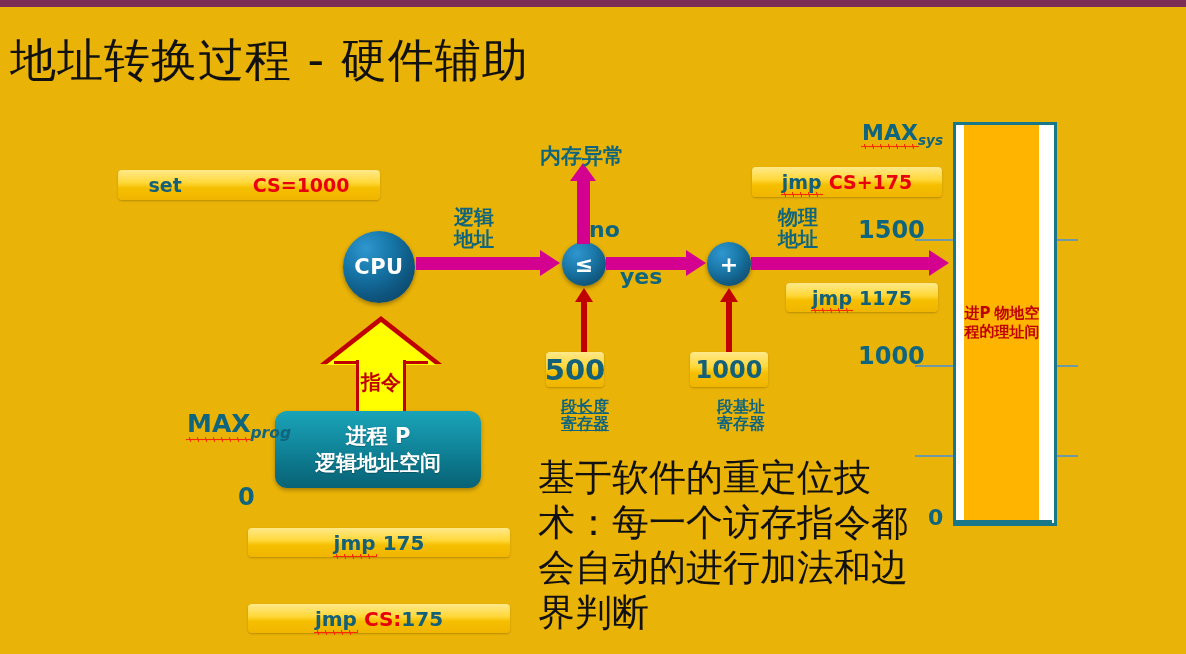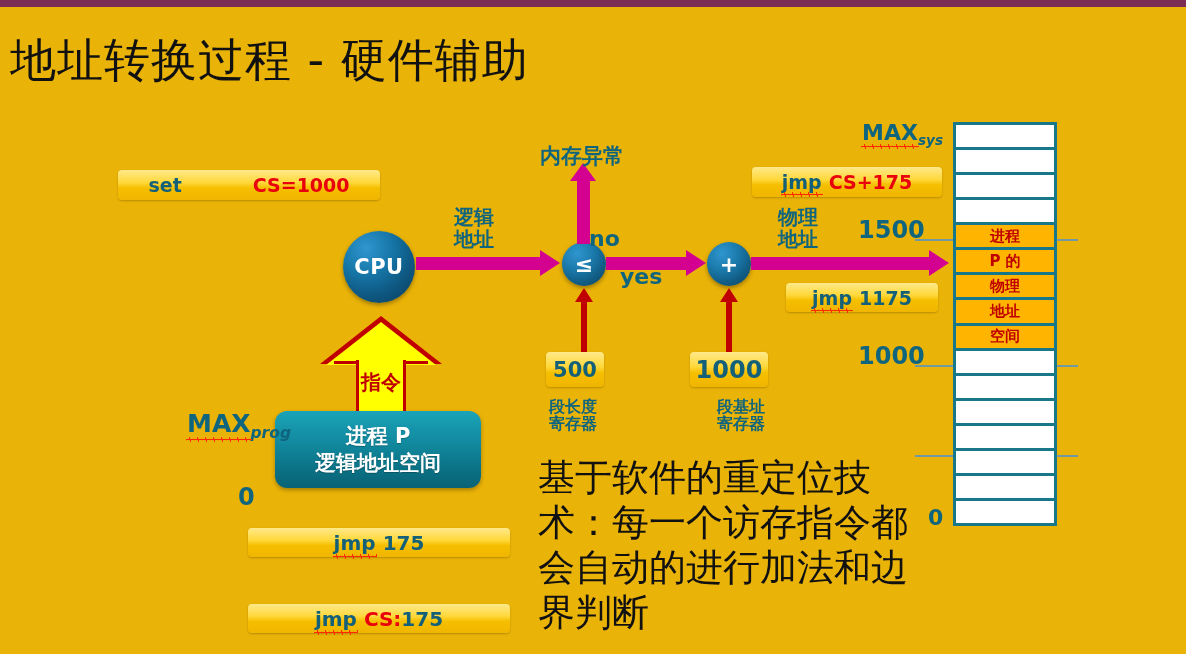--- a/index.html
+++ b/index.html
@@ -205,21 +205,21 @@
   }
 
   
   #mem {
     position: absolute;
     left: 953px; top: 122px;
     width: 104px; height: 404px;
     border: 3px solid #18788a;
     box-sizing: border-box;
     display: flex;
-    flex-direction: column;
+    flex-direction: row;
   }
   .mcell {
     flex: 1 1 0;
     border-bottom: 3px solid #18788a;
     box-sizing: border-box;
     background: #ffffff;
     display: flex;
     align-items: center;
     justify-content: center;
   }
@@ -307,21 +307,21 @@
   </div>
 
   <div class="mag-line" style="left:416px; top:257px; width:126px; height:13px;"></div>
   <div class="mag-head-r" style="left:540px; top:250px;"></div>
 
   <div class="circle opcircle cmp">≤</div>
 
   <div class="mag-line" style="left:577px; top:178px; width:13px; height:66px;"></div>
   <div class="mag-head-u" style="left:570px; top:163px;"></div>
   <div class="lbl" style="left:540px; top:145px; font-size:21px;">内存异常</div>
-  <div class="lbl" style="left:589px; top:227px; font-size:22px;">no</div>
+  <div class="lbl" style="left:589px; top:218px; font-size:22px;">no</div>
 
   <div class="mag-line" style="left:606px; top:257px; width:82px; height:13px;"></div>
   <div class="mag-head-r" style="left:686px; top:250px;"></div>
   <div class="lbl" style="left:620px; top:265px; font-size:22px;">yes</div>
 
   <div class="circle opcircle plus">+</div>
 
   <div class="lbl" style="left:778px; top:207px; font-size:20px; text-align:center;">
     <div>物理</div>
     <div>地址</div>
@@ -329,24 +329,24 @@
 
   <div class="mag-line" style="left:751px; top:257px; width:180px; height:13px;"></div>
   <div class="mag-head-r" style="left:929px; top:250px;"></div>
 
   <div class="red-line" style="left:581px; top:300px; height:52px;"></div>
   <div class="red-head-u" style="left:575px; top:288px;"></div>
 
   <div class="red-line" style="left:726px; top:300px; height:52px;"></div>
   <div class="red-head-u" style="left:720px; top:288px;"></div>
 
-  <div class="ybox" style="left:546px; top:352px; width:58px; height:35px; font-size:21px;">
+  <div class="ybox" style="left:546px; top:352px; width:58px; height:35px; font-size:29px;">
     <span class="teal">500</span>
   </div>
-  <div class="lbl" style="left:549px; top:398px; width:72px; font-size:16px;">
+  <div class="lbl" style="left:549px; top:398px; width:72px; text-align:center; font-size:16px;text-decoration:underline;">
     <div>段长度</div>
     <div>寄存器</div>
   </div>
 
   <div class="ybox" style="left:690px; top:352px; width:78px; height:35px; font-size:24px;">
     <span class="teal">1000</span>
   </div>
   <div class="lbl" style="left:693px; top:398px; width:72px; text-align:right; font-size:16px;">
     <div>段基址</div>
     <div>寄存器</div>

